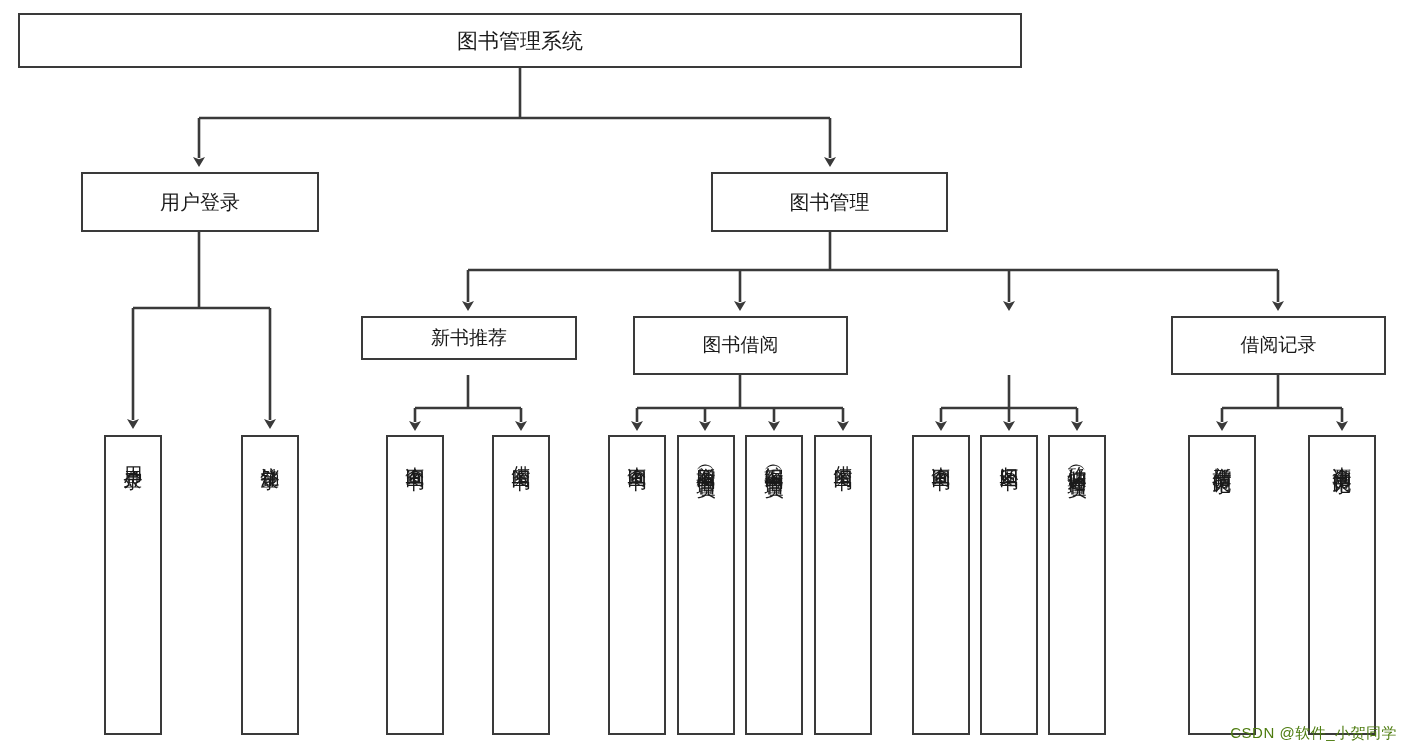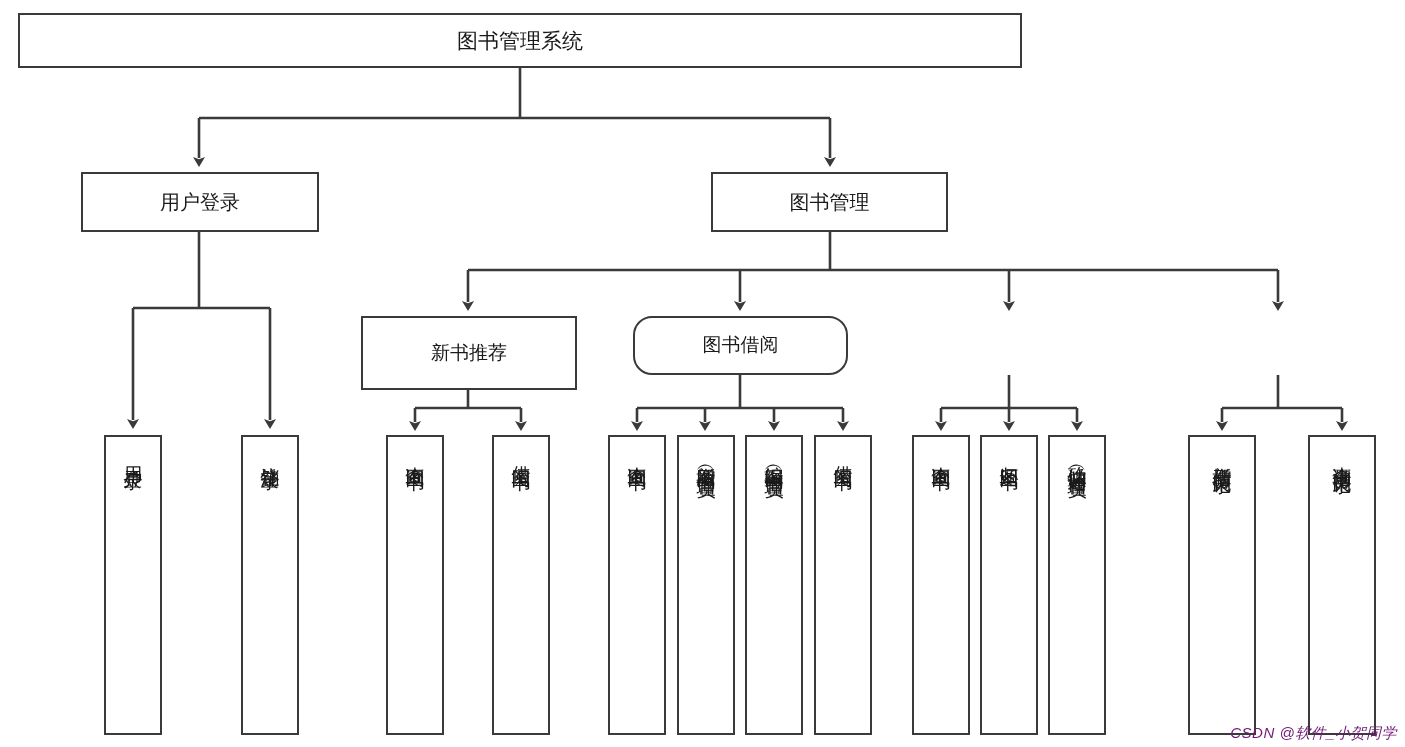--- a/index.html
+++ b/index.html
@@ -62,25 +62,24 @@
   }
   .htext {
     line-height: 1.1;
     white-space: nowrap;
   }
   #watermark {
     position: absolute;
     right: 8px;
     bottom: 4px;
     font-size: 15px;
-    color: #701a75;
+    color: #4d7c0f;
     letter-spacing: 0.5px;
     z-index: 5;
     white-space: nowrap;
-    font-style: italic;
   }
 </style>
 </head>
 <body>
 
 <div id="canvas">
 
   <svg id="edges" viewBox="0 0 1405 747" xmlns="http://www.w3.org/2000/svg">
     <defs>
       <marker id="arrow" markerWidth="10" markerHeight="12" refX="1" refY="6" orient="auto" markerUnits="userSpaceOnUse">
@@ -139,29 +138,32 @@
   </div>
 
   <div class="node level-1" style="left:81px; top:172px; width:238px; height:60px;">
     <span class="htext">用户登录</span>
   </div>
 
   <div class="node level-1" style="left:711px; top:172px; width:237px; height:60px;font-family:Liberation Serif, serif;">
     <span class="htext">图书管理</span>
   </div>
 
-  <div class="node level-2" style="left:361px; top:316px; width:216px; height:74px;">
+  <div class="node level-2" style="left:361px; top:316px; width:216px; height:44px;">
     <span class="htext">新书推荐</span>
   </div>
 
-  <div class="node level-2" style="left:633px; top:316px; width:215px; height:59px;border-radius:19px;">
+  <div class="node level-2" style="left:633px; top:316px; width:215px; height:59px;">
     <span class="htext">图书借阅</span>
   </div>
 
 
+  <div class="node level-2" style="left:1171px; top:316px; width:215px; height:59px;">
+    <span class="htext">借阅记录</span>
+  </div>
 
   <div class="node leaf" style="left:104px; top:435px; width:58px; height:300px;">
     <span class="vtext">用户登录</span>
   </div>
 
   <div class="node leaf" style="left:241px; top:435px; width:58px; height:300px;">
     <span class="vtext">注销登录</span>
   </div>
 
   <div class="node leaf" style="left:386px; top:435px; width:58px; height:300px;">

